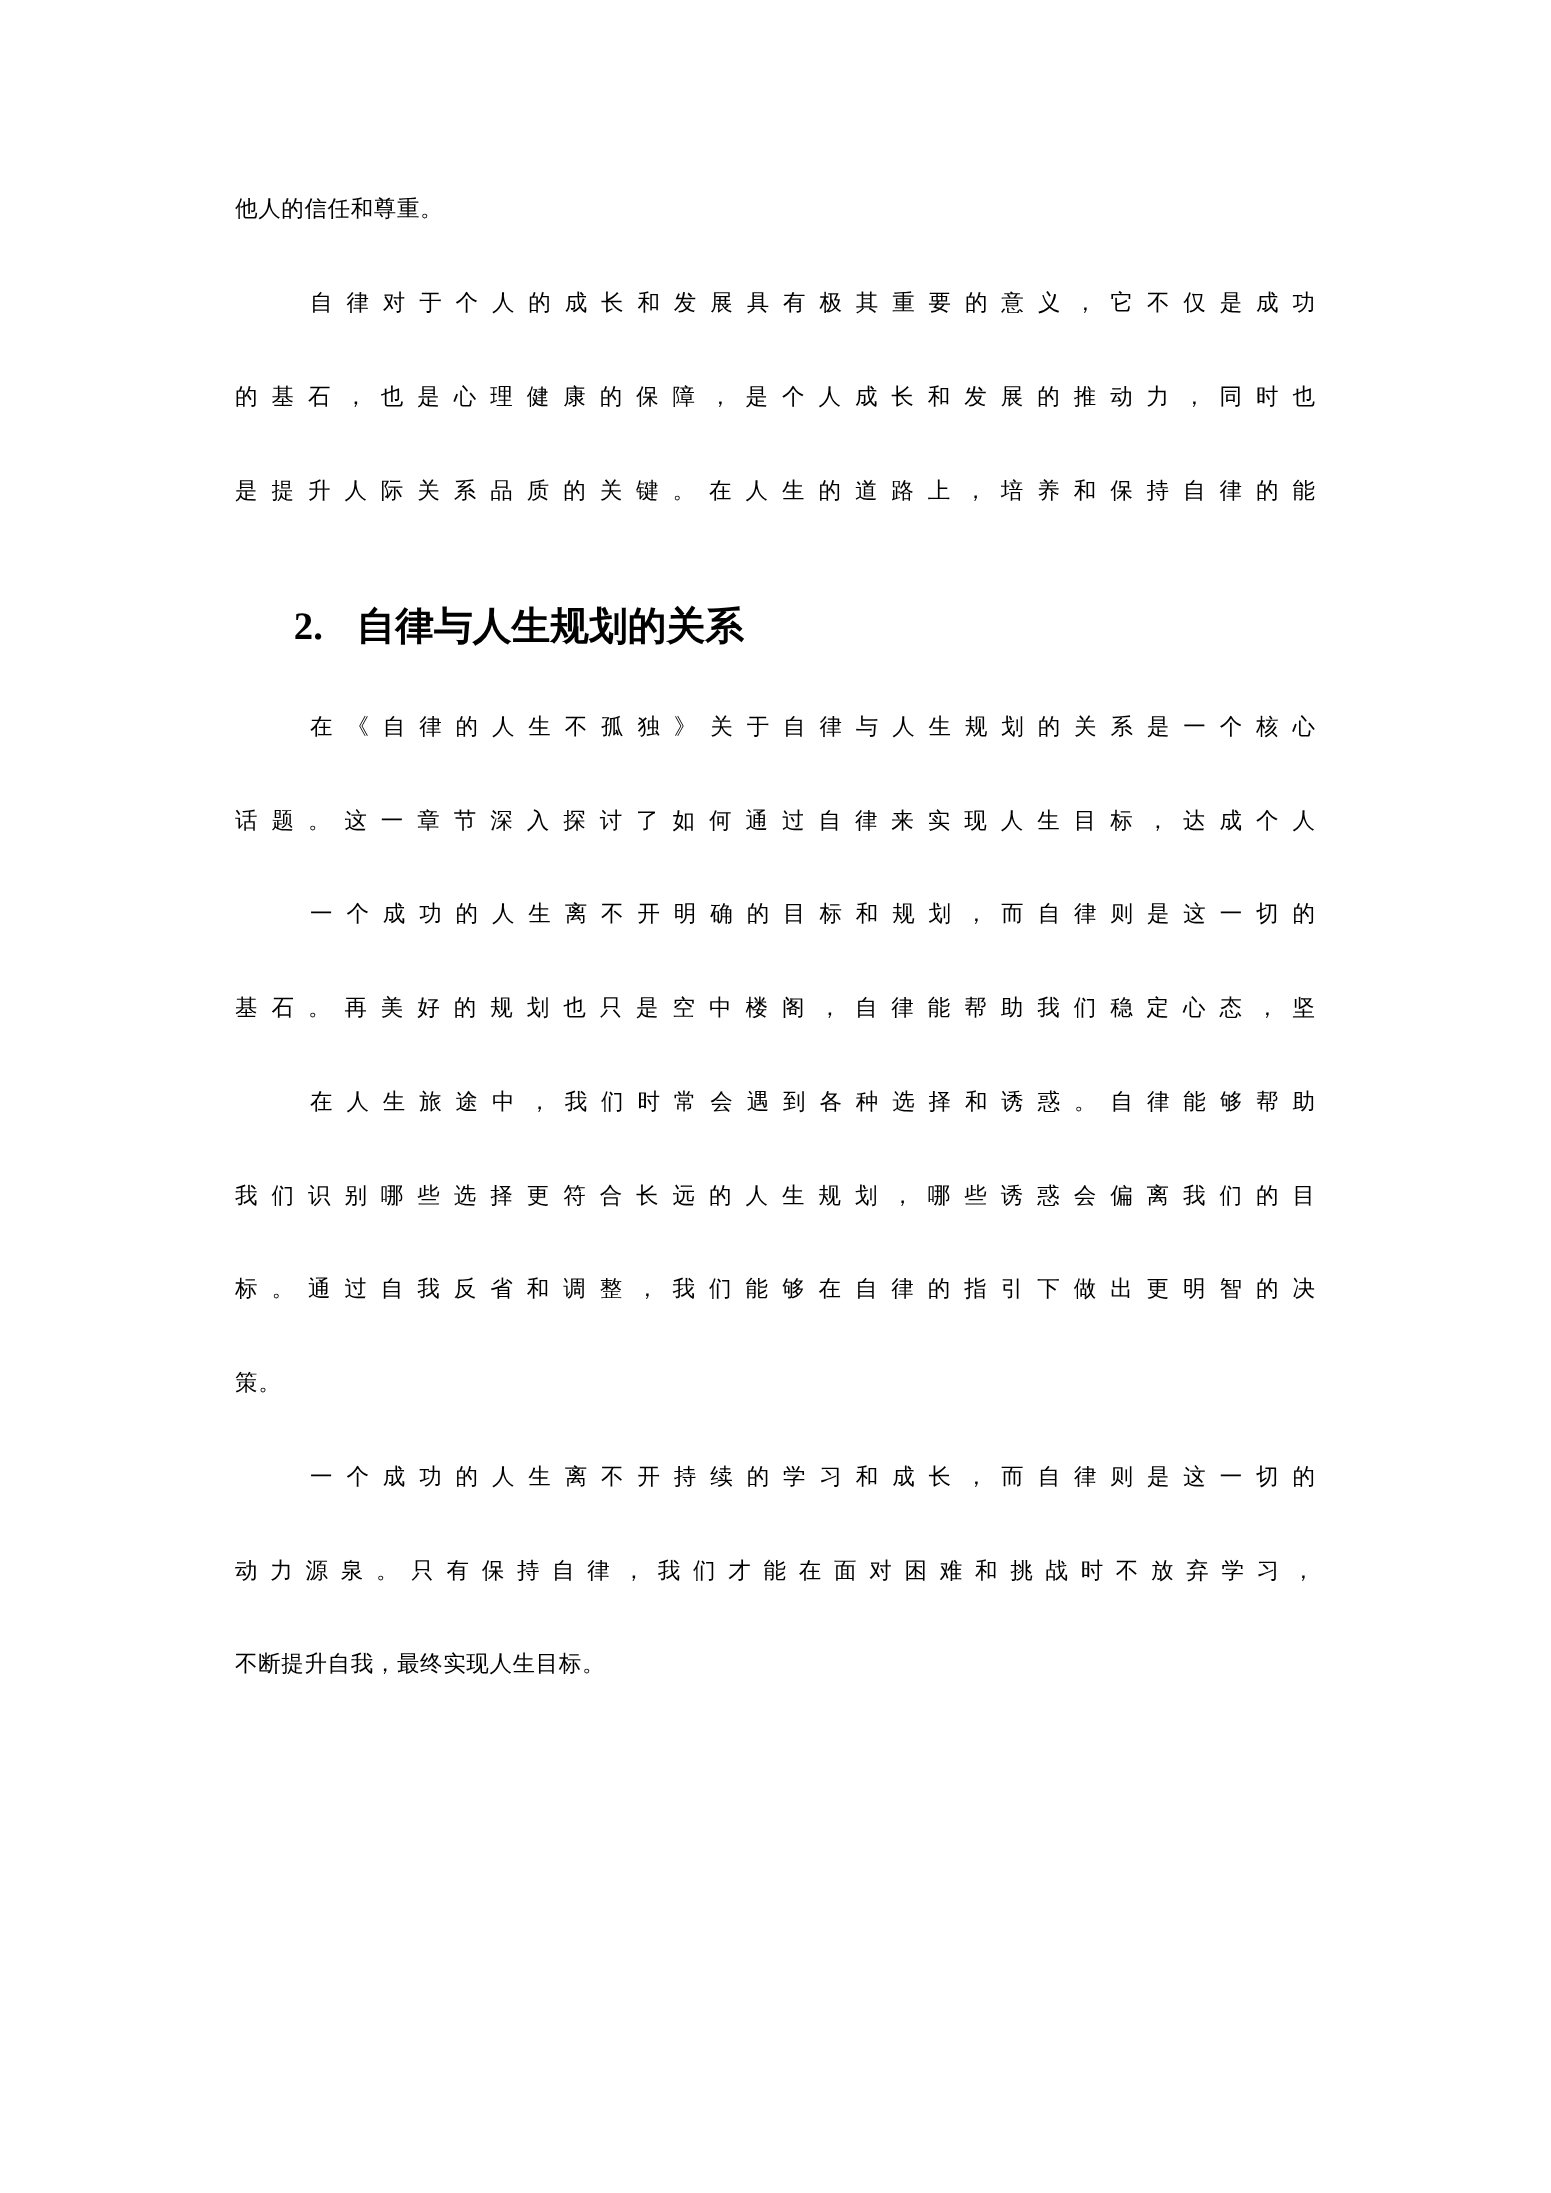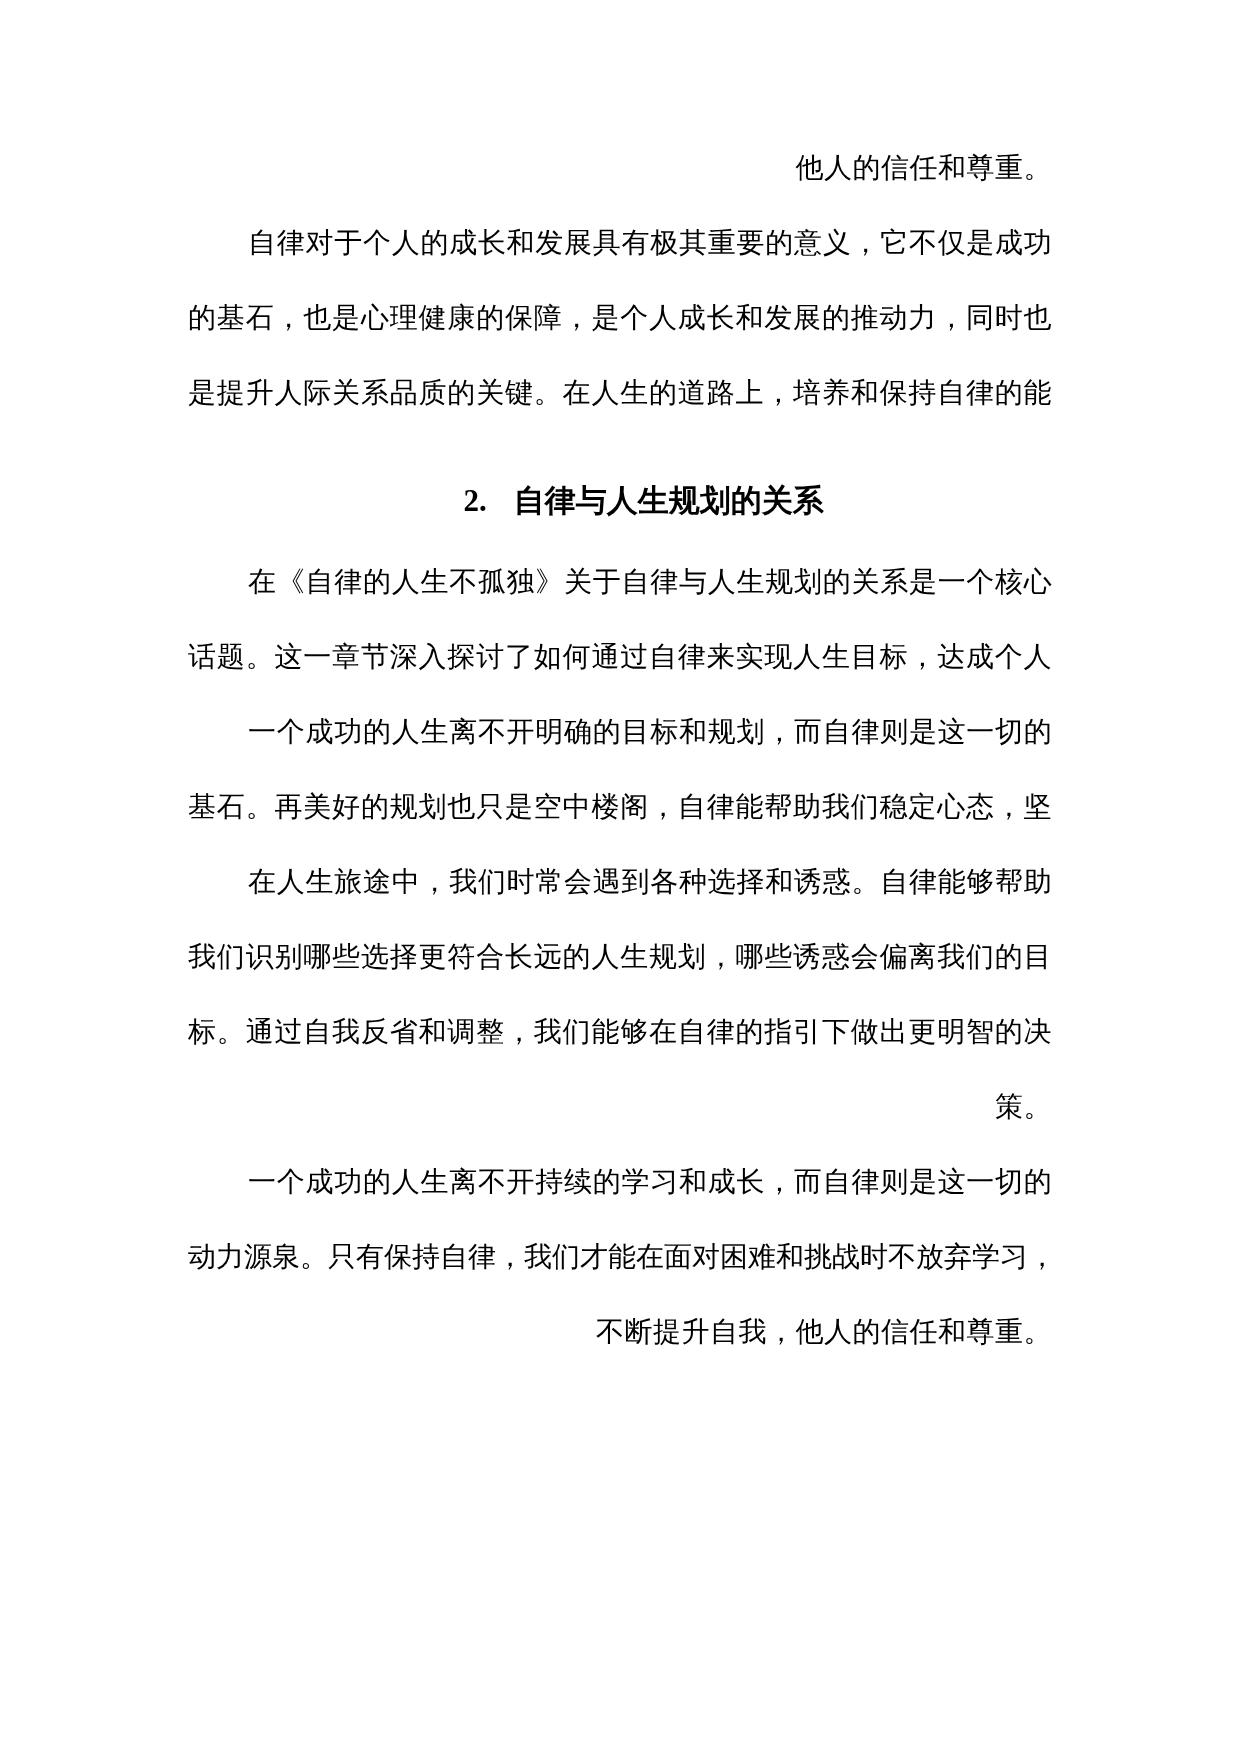--- a/index.html
+++ b/index.html
@@ -20,42 +20,41 @@
   }
   .doc-body {
     position: absolute;
     left: 188px;
     top: 130px;
     width: 864px;
   }
   .line {
     height: 75px;
     line-height: 75px;
-    font-size: 28px;
+    font-size: 18px;
     letter-spacing: 0.5px;
     white-space: nowrap;
-    text-align: right;
+    text-align: left;
   }
   .line.just {
     display: flex;
     justify-content: space-between;
     align-items: center;
     letter-spacing: 0;
   }
   .line.indent { padding-left: 60px; }
   .heading {
     height: 75px;
     line-height: 75px;
     margin-top: 33px;
     margin-bottom: 6px;
     padding-left: 47px;
     font-size: 31px;
     font-weight: 700;
     white-space: nowrap;
-    text-align: center;
   }
   .heading .hnum { margin-right: 27px; }
   .paragraph { margin: 0; }
 </style>
 </head>
 <body>
 
 <div class="page">
   <div class="doc-body">
       <div class="paragraph">
@@ -440,16 +439,16 @@
           <span>挑</span>
           <span>战</span>
           <span>时</span>
           <span>不</span>
           <span>放</span>
           <span>弃</span>
           <span>学</span>
           <span>习</span>
           <span>，</span>
         </div>
-        <div class="line">不断提升自我，他人的信任和尊重。</div>
+        <div class="line">不断提升自我，最终实现人生目标。</div>
       </div>
     </div>
 </div>
 
 </body></html>

